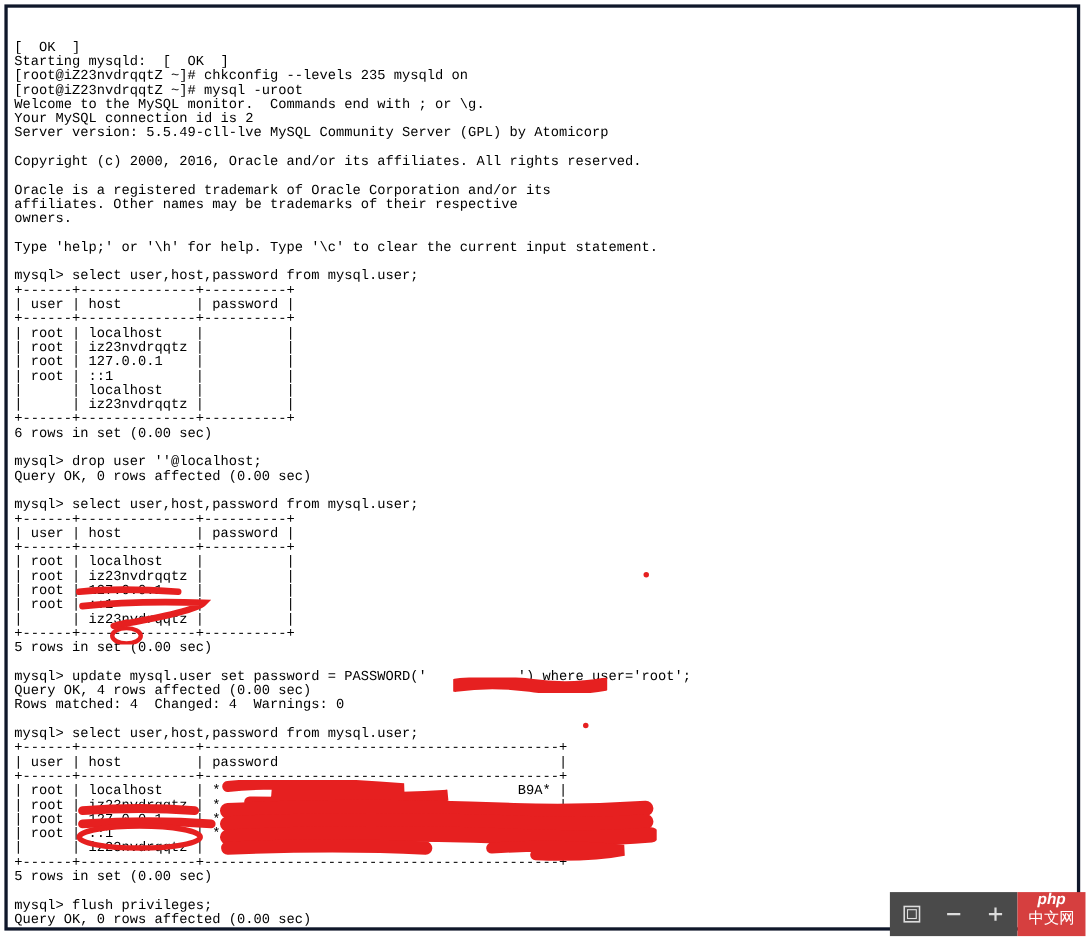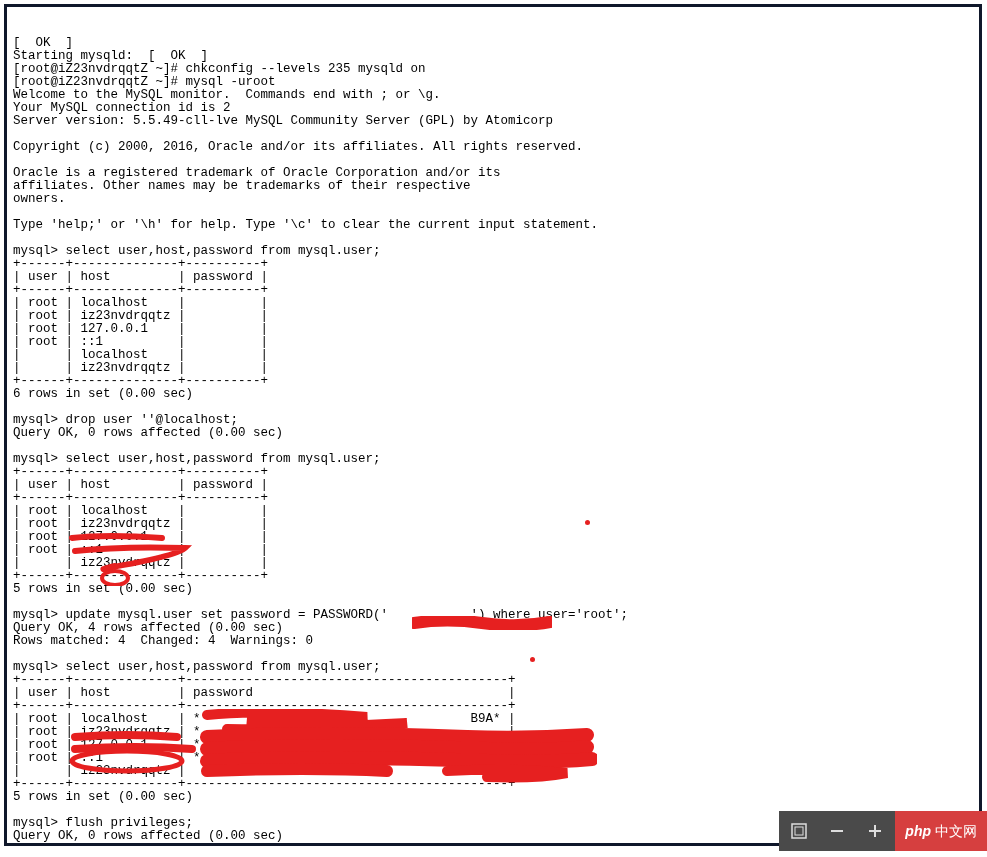--- a/index.html
+++ b/index.html
@@ -44,20 +44,21 @@
     .tb-red {
       background: #d63f3f;
       height: 40px;
       color: #fff;
       display: flex;
       align-items: center;
       padding: 0 10px;
       font-family: sans-serif;
       font-size: 14px;
       gap: 4px;
+      flex-direction: column;
     }
     .tb-red .phplogo { font-weight: bold; font-style: italic; font-size: 14px; }
     .redaction {
       position: absolute;
       pointer-events: none;
     }
     .redaction svg { display:block; }
     .red-dot {
       position: absolute;
       width: 5px;

